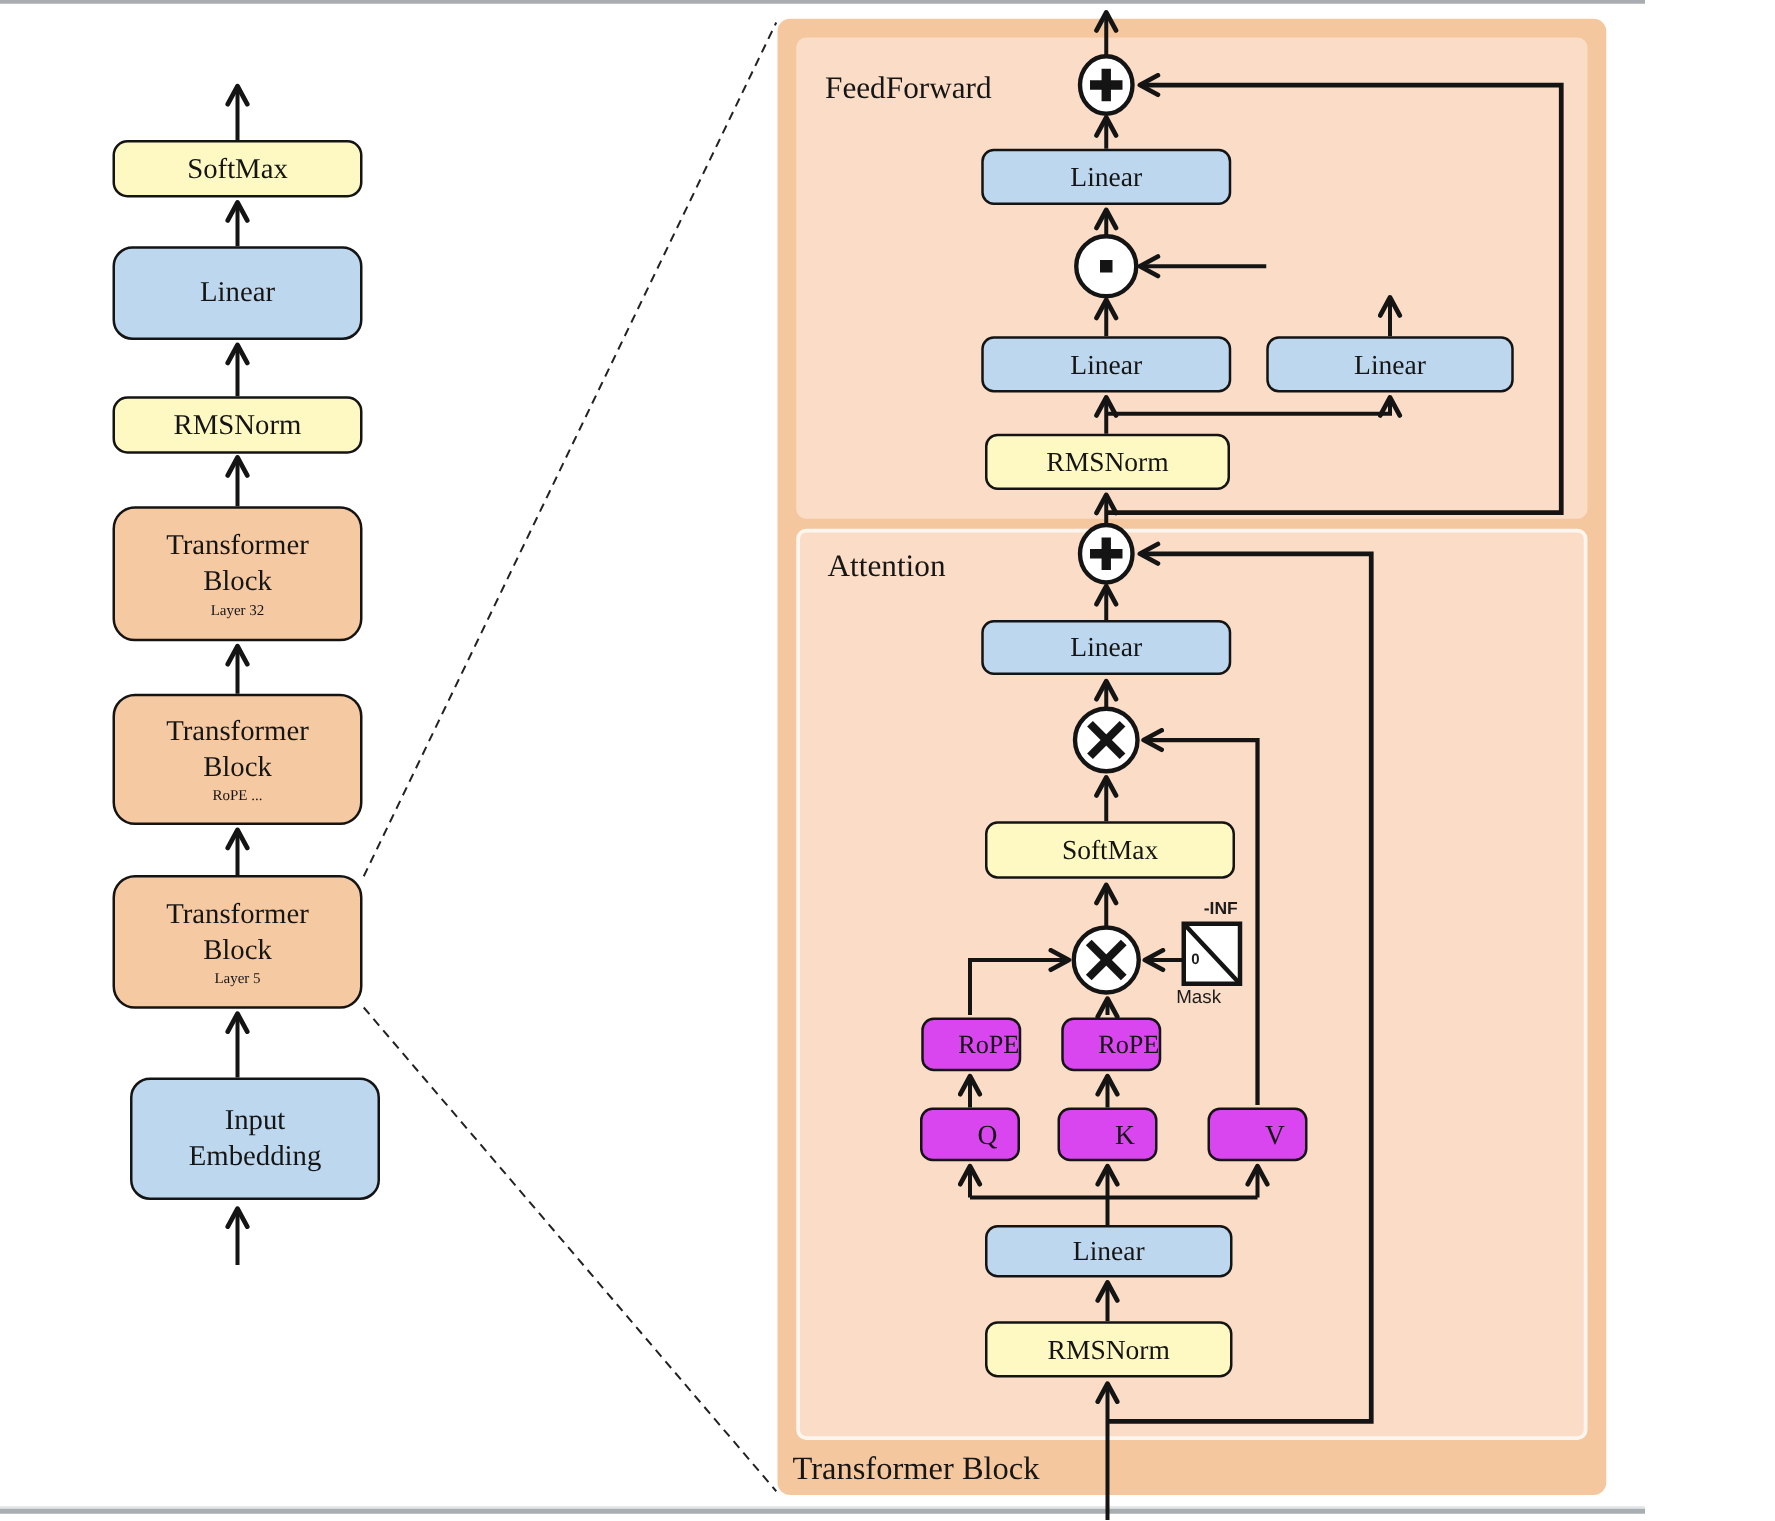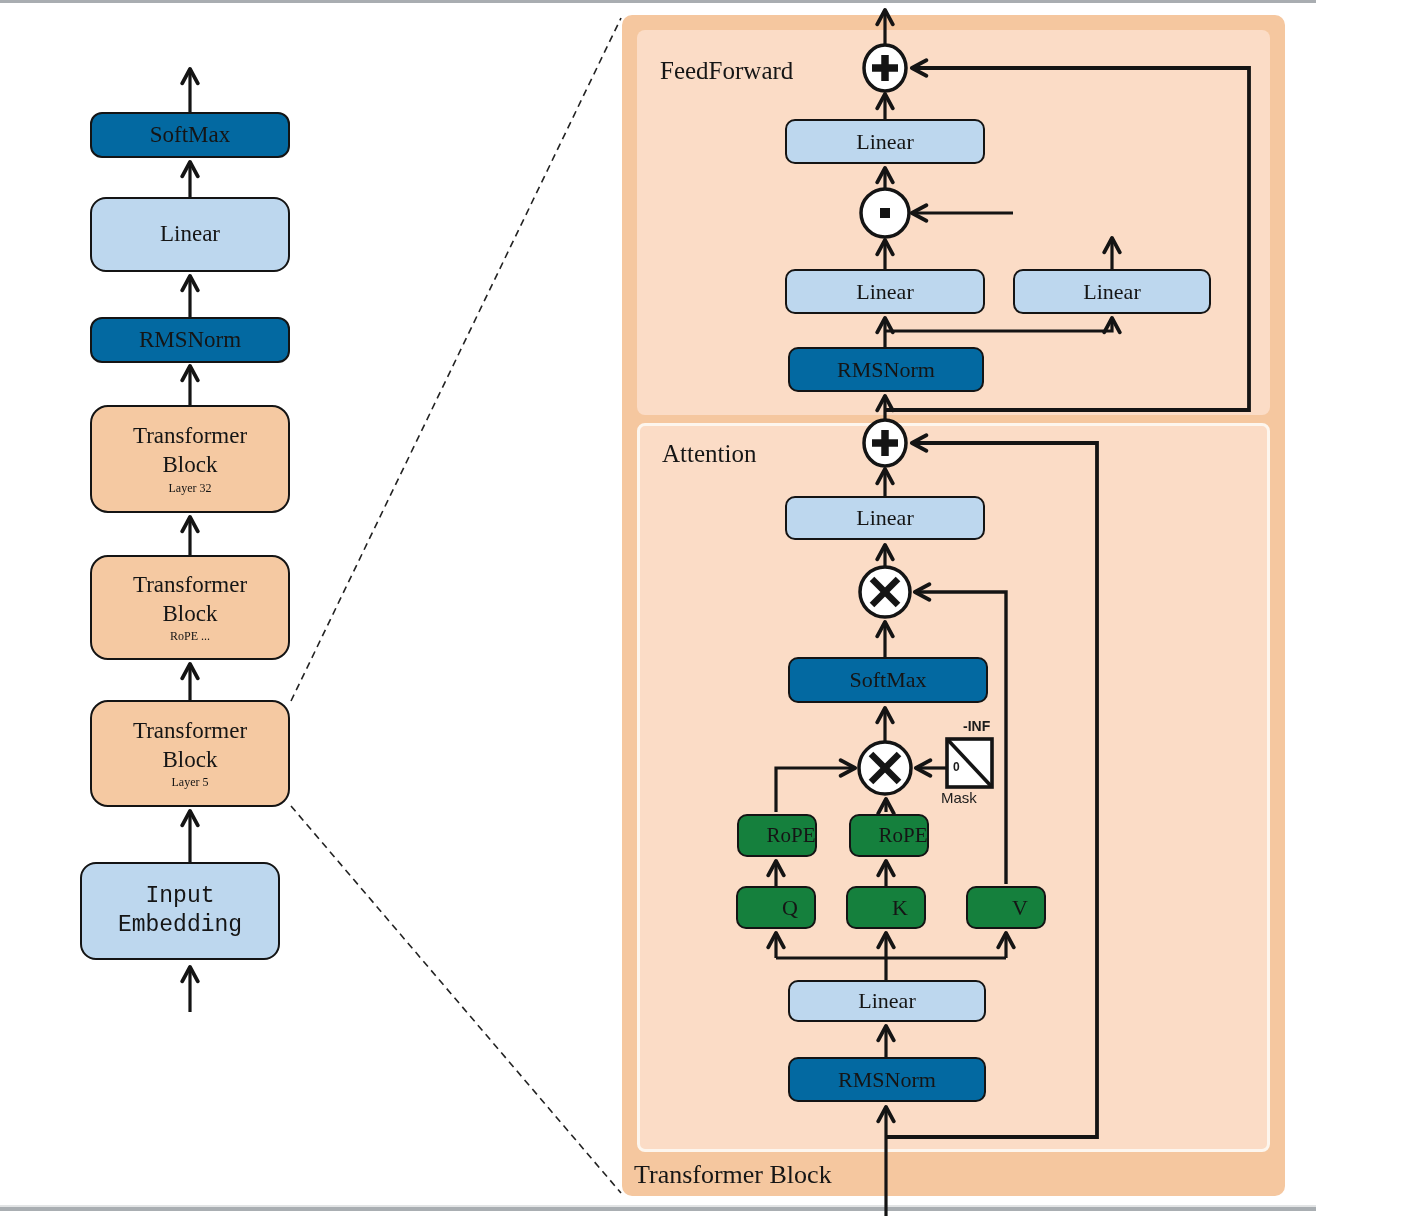--- a/index.html
+++ b/index.html
@@ -7,23 +7,23 @@
     position:relative;width:1316px;height:1217px;background:#ffffff;
     overflow:hidden;font-family:"Liberation Serif",serif;color:#111;
   }
   .edge{position:absolute;left:0;width:1420px;}
   .box{
     position:absolute;box-sizing:border-box;border:2.5px solid #141414;
     display:flex;flex-direction:column;align-items:center;justify-content:center;
     text-align:center;line-height:1.25;color:#151515;
   }
   .blue{background:#bdd7ee;}
-  .green{background:#0369a1;}
+  .green{background:#fef9c3;}
   .orange{background:#f5c9a2;}
-  .qkv{background:#15803d;padding-left:28px;}
+  .qkv{background:#d946ef;padding-left:28px;}
   .f23{font-size:23px;}
   .f22{font-size:22px;}
   .f21{font-size:21px;}
   .sub{font-size:12px;margin-top:1px;}
   .panel{position:absolute;box-sizing:border-box;}
   .plabel{position:absolute;font-size:25px;color:#161616;}
   svg{position:absolute;left:0;top:0;}
   .masktext{position:absolute;font-family:"Liberation Sans",sans-serif;color:#1c1c1c;}
 </style>
 </head>
@@ -147,21 +147,21 @@
     <div class="sub">Layer 32</div>
   </div>
   <div class="box orange f23" style="left:90px;top:555px;width:200px;height:105px;border-radius:18px;">
     <div style="width:150px;">Transformer Block</div>
     <div class="sub">RoPE ...</div>
   </div>
   <div class="box orange f23" style="left:90px;top:700px;width:200px;height:107px;border-radius:18px;">
     <div style="width:150px;">Transformer Block</div>
     <div class="sub">Layer 5</div>
   </div>
-  <div class="box blue f23" style="left:80px;top:862px;width:200px;height:98px;border-radius:16px;font-family:Liberation Mono, monospace;">
+  <div class="box blue f23" style="left:104px;top:862px;width:200px;height:98px;border-radius:16px;">
     <div style="width:130px;">Input Embedding</div>
   </div>
 
   <div class="box blue f22" style="left:785px;top:119px;width:200px;height:45px;border-radius:10px;">
     <div>Linear</div>
   </div>
   <div class="box blue f22" style="left:785px;top:269px;width:200px;height:45px;border-radius:10px;">
     <div>Linear</div>
   </div>
   <div class="box blue f22" style="left:1013px;top:269px;width:198px;height:45px;border-radius:10px;">

